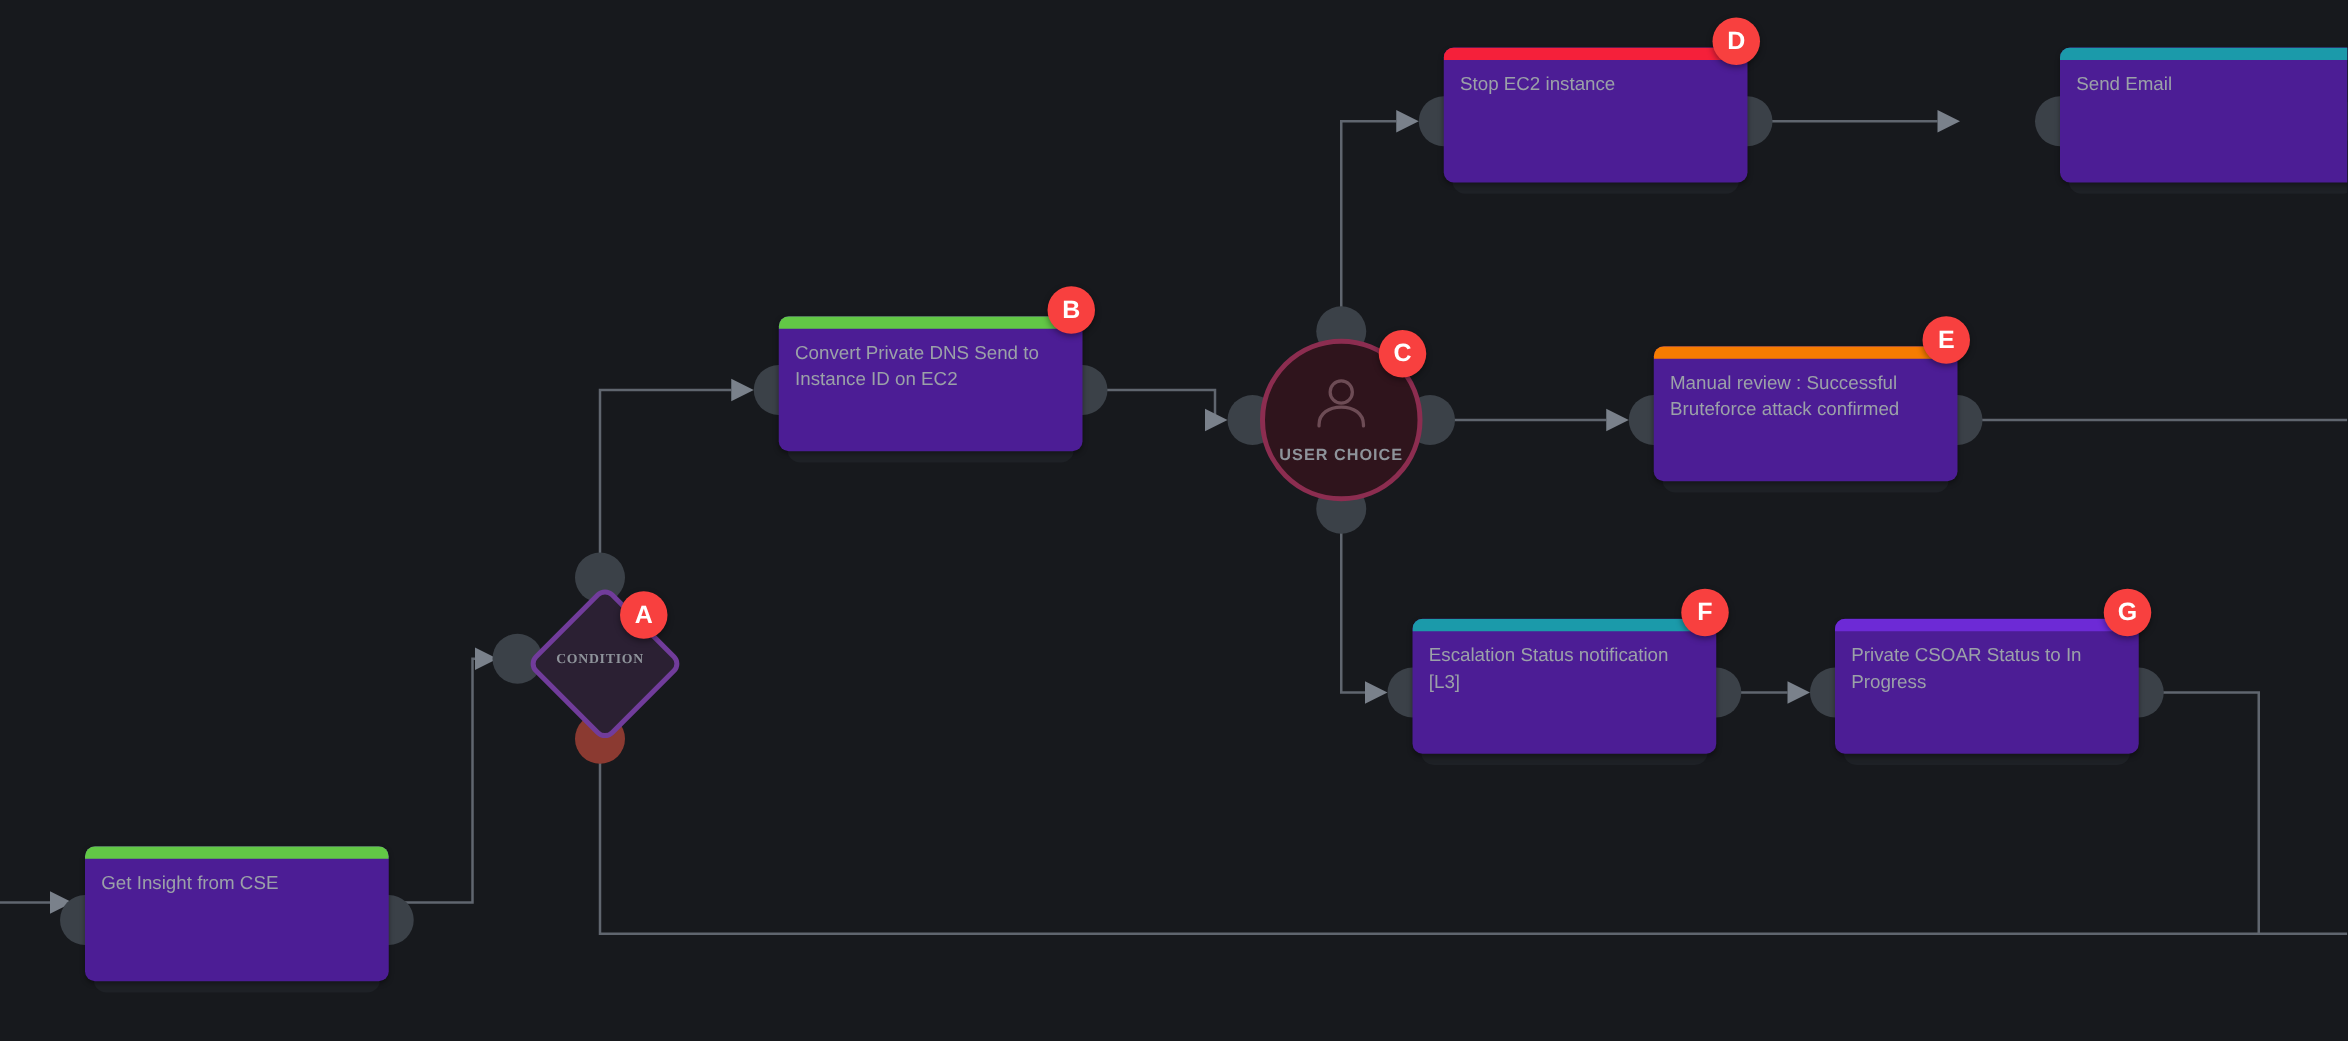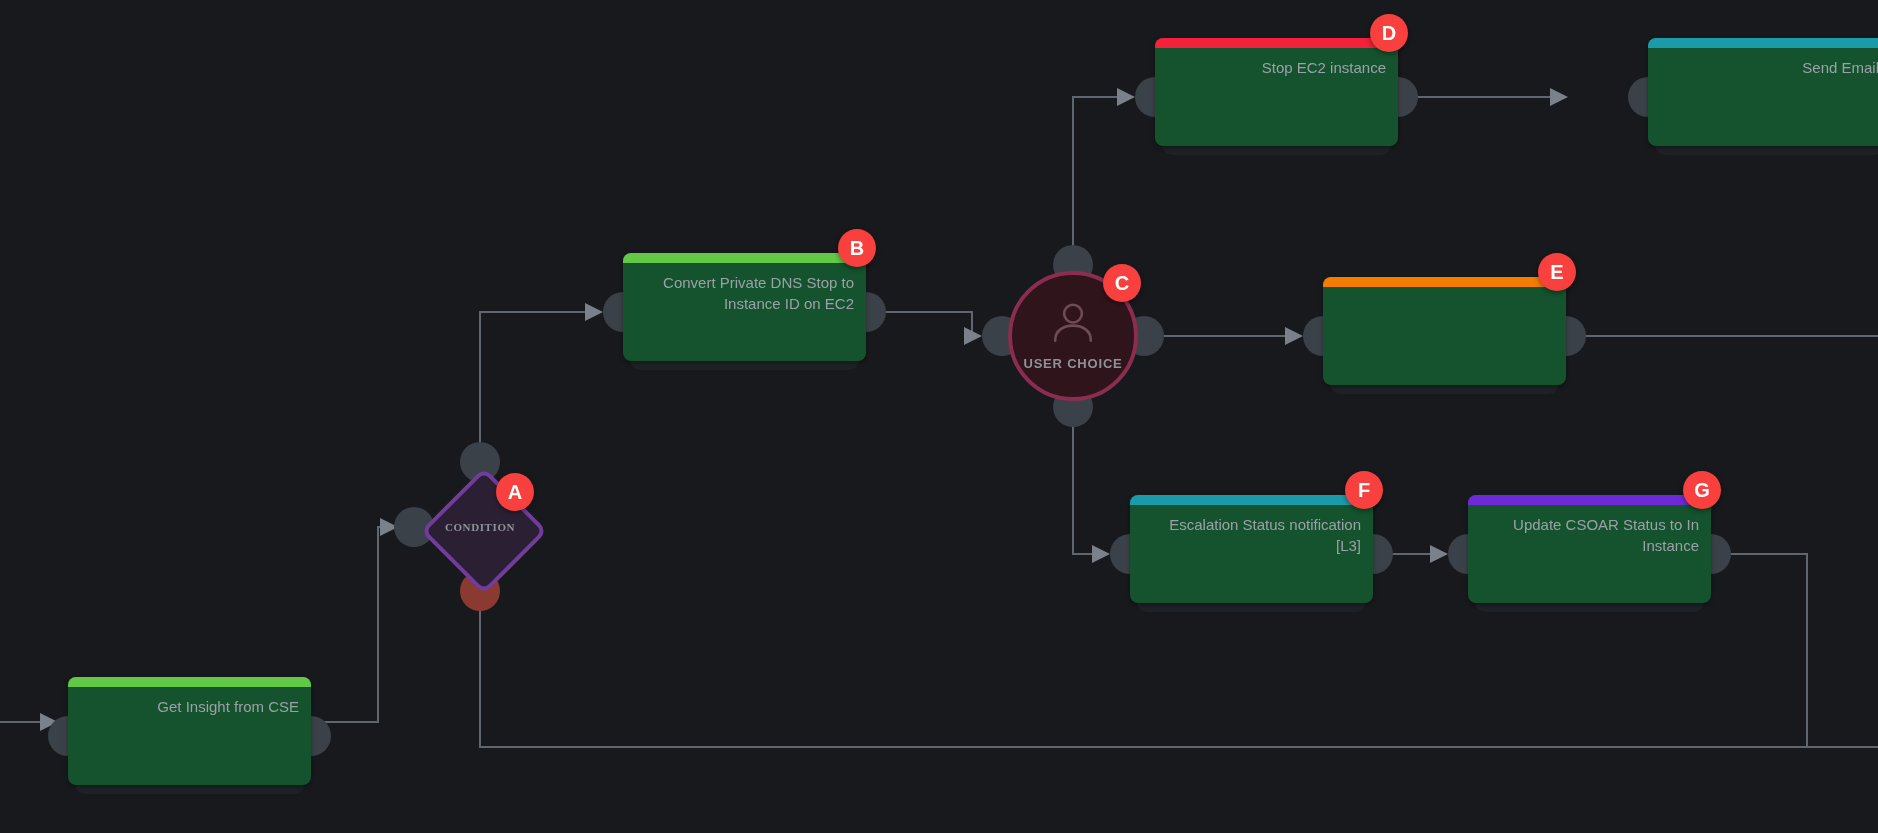--- a/index.html
+++ b/index.html
@@ -10,22 +10,22 @@
   svg.edges{position:absolute;left:0;top:0;z-index:0;}
   .edge{stroke:#60666f;stroke-width:2;fill:none;}
   .arrow{fill:#7a818b;stroke:none;}
 
   
   .node{position:absolute;width:243px;height:108px;z-index:2;}
   .conn{position:absolute;width:40px;height:40px;border-radius:50%;background:#3b4148;z-index:0;}
   .conn-l{left:-20px;top:39px;}
   .conn-r{right:-20px;top:39px;}
   .nshadow{position:absolute;left:7px;right:7px;bottom:-9px;height:14px;background:#1e2126;border-radius:0 0 10px 10px;z-index:0;}
-  .card{position:absolute;inset:0;z-index:1;border-radius:8px;overflow:hidden;background:#14532d;
-        box-shadow:0 2px 4px rgba(0,0,0,.35);text-align:right;}
+  .card{position:absolute;inset:0;z-index:1;border-radius:8px;overflow:hidden;background:#4c1d95;
+        box-shadow:0 2px 4px rgba(0,0,0,.35);}
   .bar{height:10px;width:100%;}
   .label{padding:9px 12px 0 13px;font-size:15px;line-height:21px;color:#9ba1a8;}
 
   
   .badge{position:absolute;width:38px;height:38px;border-radius:50%;background:#f8403f;color:#fff;
          font-size:20px;font-weight:bold;display:flex;align-items:center;justify-content:center;
          z-index:3;box-shadow:0 2px 5px rgba(0,0,0,.4);}
   .node .badge{right:-10px;top:-24px;}
 
   
@@ -96,21 +96,21 @@
     <div class="diamond-label">CONDITION</div>
     <span class="badge" style="left:74px;top:4px">A</span>
   </div>
 
   <div class="node" style="left:623px;top:253px">
     <span class="conn conn-l"></span>
     <span class="conn conn-r"></span>
     <div class="nshadow"></div>
     <div class="card">
       <div class="bar" style="background: rgb(98, 200, 70);"></div>
-      <div class="label">Convert Private DNS Stop to Instance ID on EC2</div>
+      <div class="label">Convert Private DNS Send to Instance ID on EC2</div>
     </div>
     <span class="badge">B</span>
   </div>
 
   <div class="choice-node">
     <span class="conn conn-choice-top"></span>
     <span class="conn conn-choice-left"></span>
     <span class="conn conn-choice-right"></span>
     <span class="conn conn-choice-bottom"></span>
     <div class="choice-shape" style="border-color: rgb(140, 45, 80);">
@@ -143,20 +143,21 @@
       <div class="label">Send Email</div>
     </div>
   </div>
 
   <div class="node" style="left:1323px;top:277px">
     <span class="conn conn-l"></span>
     <span class="conn conn-r"></span>
     <div class="nshadow"></div>
     <div class="card">
       <div class="bar" style="background: rgb(246, 124, 1);"></div>
+      <div class="label">Manual review : Successful Bruteforce attack confirmed</div>
     </div>
     <span class="badge">E</span>
   </div>
 
   <div class="node" style="left:1130px;top:495px">
     <span class="conn conn-l"></span>
     <span class="conn conn-r"></span>
     <div class="nshadow"></div>
     <div class="card">
       <div class="bar" style="background: rgb(27, 154, 170);"></div>
@@ -164,18 +165,18 @@
     </div>
     <span class="badge">F</span>
   </div>
 
   <div class="node" style="left:1468px;top:495px">
     <span class="conn conn-l"></span>
     <span class="conn conn-r"></span>
     <div class="nshadow"></div>
     <div class="card">
       <div class="bar" style="background: rgb(109, 42, 214);"></div>
-      <div class="label">Update CSOAR Status to In Instance</div>
+      <div class="label">Private CSOAR Status to In Progress</div>
     </div>
     <span class="badge">G</span>
   </div>
 
 </div>
 
 </body></html>

